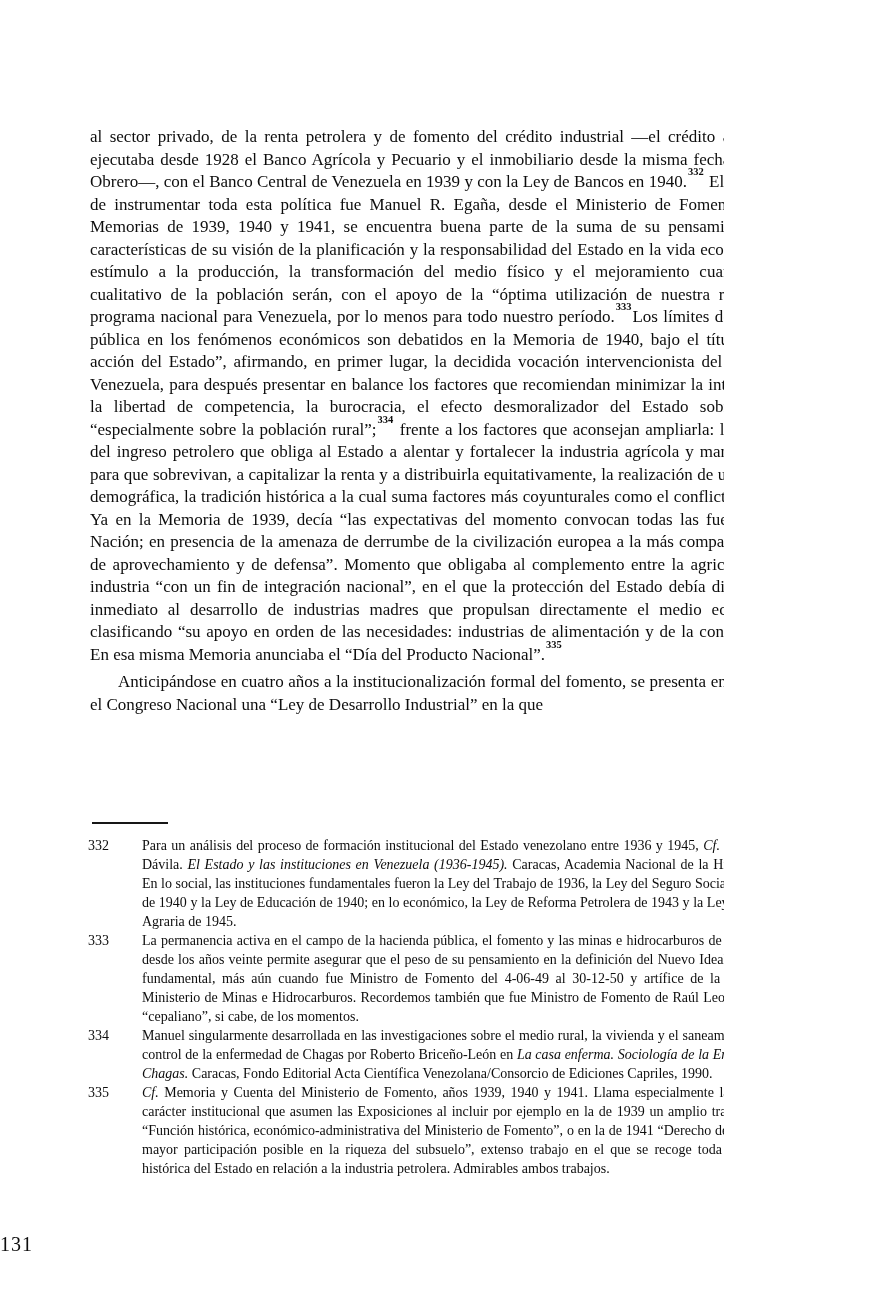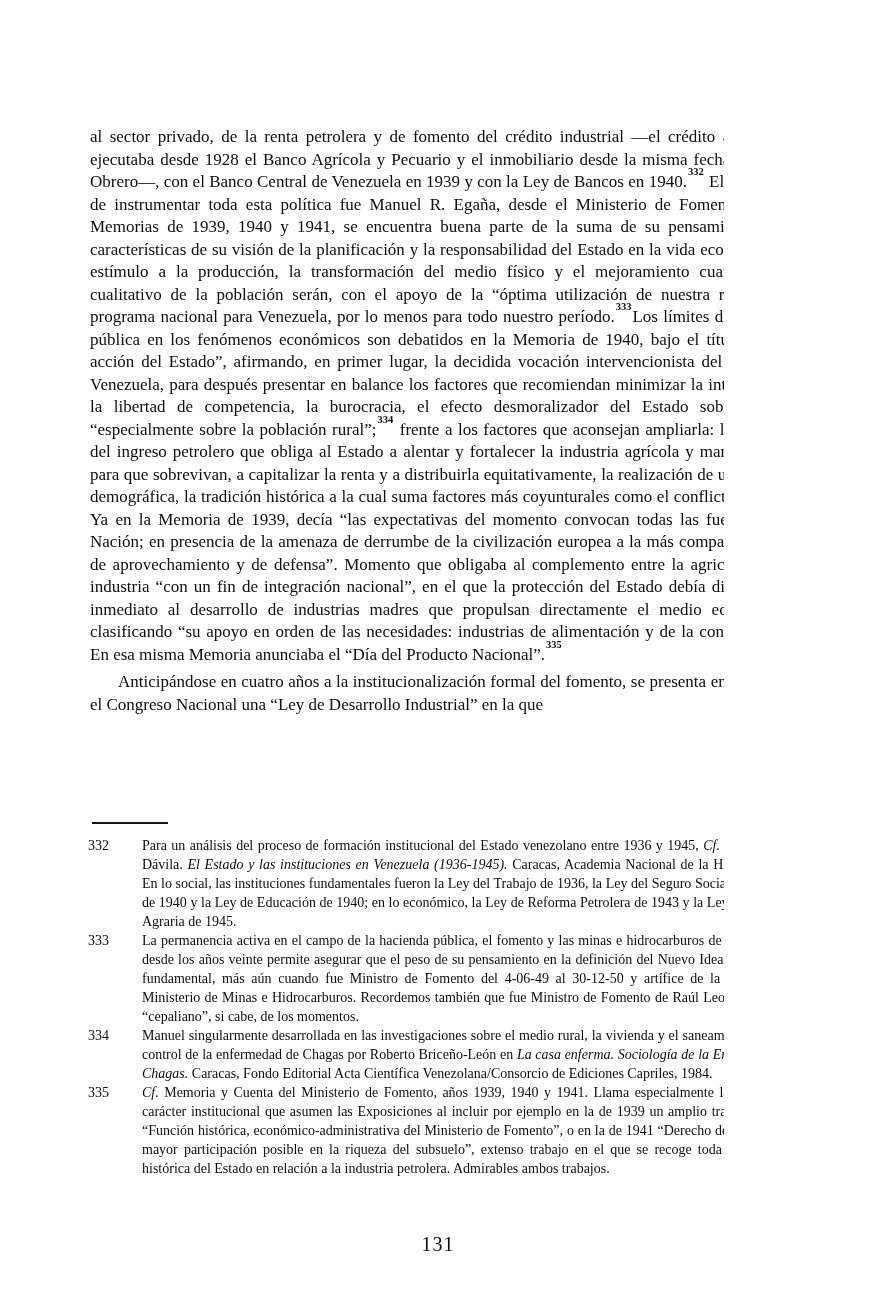--- a/index.html
+++ b/index.html
@@ -50,21 +50,20 @@
     line-height: 19px;
   }
   .footnote { position: relative; padding-left: 54px; text-align: justify; }
   .fn-num { position: absolute; left: 0; top: 0; }
   .footnote em { }
   .page-number {
     position: absolute;
     left: 0;
     top: 1233px;
     width: 876px;
-    text-align: center;
     font-size: 20px;
     letter-spacing: 1px;
   }
 </style>
 </head>
 <body>
 
 <div class="page">
 
   <main class="main-text">
@@ -78,21 +77,21 @@
     <div class="footnote">
       <span class="fn-num">332</span>
       <span class="fn-body"><span>Para un análisis del proceso de formación institucional del Estado venezolano entre 1936 y 1945, </span><em>Cf.</em><span> Luis Ricardo Dávila. </span><em>El Estado y las instituciones en Venezuela (1936-1945).</em><span> Caracas, Academia Nacional de la Historia. 1988. En lo social, las instituciones fundamentales fueron la Ley del Trabajo de 1936, la Ley del Seguro Social Obligatorio de 1940 y la Ley de Educación de 1940; en lo económico, la Ley de Reforma Petrolera de 1943 y la Ley de Reforma Agraria de 1945.</span></span>
     </div>
     <div class="footnote">
       <span class="fn-num">333</span>
       <span class="fn-body"><span>La permanencia activa en el campo de la hacienda pública, el fomento y las minas e hidrocarburos de M. R. Egaña desde los años veinte permite asegurar que el peso de su pensamiento en la definición del Nuevo Ideal Nacional es fundamental, más aún cuando fue Ministro de Fomento del 4-06-49 al 30-12-50 y artífice de la creación del Ministerio de Minas e Hidrocarburos. Recordemos también que fue Ministro de Fomento de Raúl Leoni, en el más “cepaliano”, si cabe, de los momentos.</span></span>
     </div>
     <div class="footnote">
       <span class="fn-num">334</span>
-      <span class="fn-body"><span>Manuel singularmente desarrollada en las investigaciones sobre el medio rural, la vivienda y el saneamiento, para el control de la enfermedad de Chagas por Roberto Briceño-León en </span><em>La casa enferma. Sociología de la Enfermedad de Chagas.</em><span> Caracas, Fondo Editorial Acta Científica Venezolana/Consorcio de Ediciones Capriles, 1984.</span></span>
+      <span class="fn-body"><span>Manuel singularmente desarrollada en las investigaciones sobre el medio rural, la vivienda y el saneamiento, para el control de la enfermedad de Chagas por Roberto Briceño-León en </span><em>La casa enferma. Sociología de la Enfermedad de Chagas.</em><span> Caracas, Fondo Editorial Acta Científica Venezolana/Consorcio de Ediciones Capriles, 1990.</span></span>
     </div>
     <div class="footnote">
       <span class="fn-num">335</span>
       <span class="fn-body"><em>Cf.</em><span> Memoria y Cuenta del Ministerio de Fomento, años 1939, 1940 y 1941. Llama especialmente la atención el carácter institucional que asumen las Exposiciones al incluir por ejemplo en la de 1939 un amplio trabajo titulado “Función histórica, económico-administrativa del Ministerio de Fomento”, o en la de 1941 “Derecho del Estado a la mayor participación posible en la riqueza del subsuelo”, extenso trabajo en el que se recoge toda la actuación histórica del Estado en relación a la industria petrolera. Admirables ambos trabajos.</span></span>
     </div>
   </section>
 
   <div class="page-number">131</div>
 
 </div>

